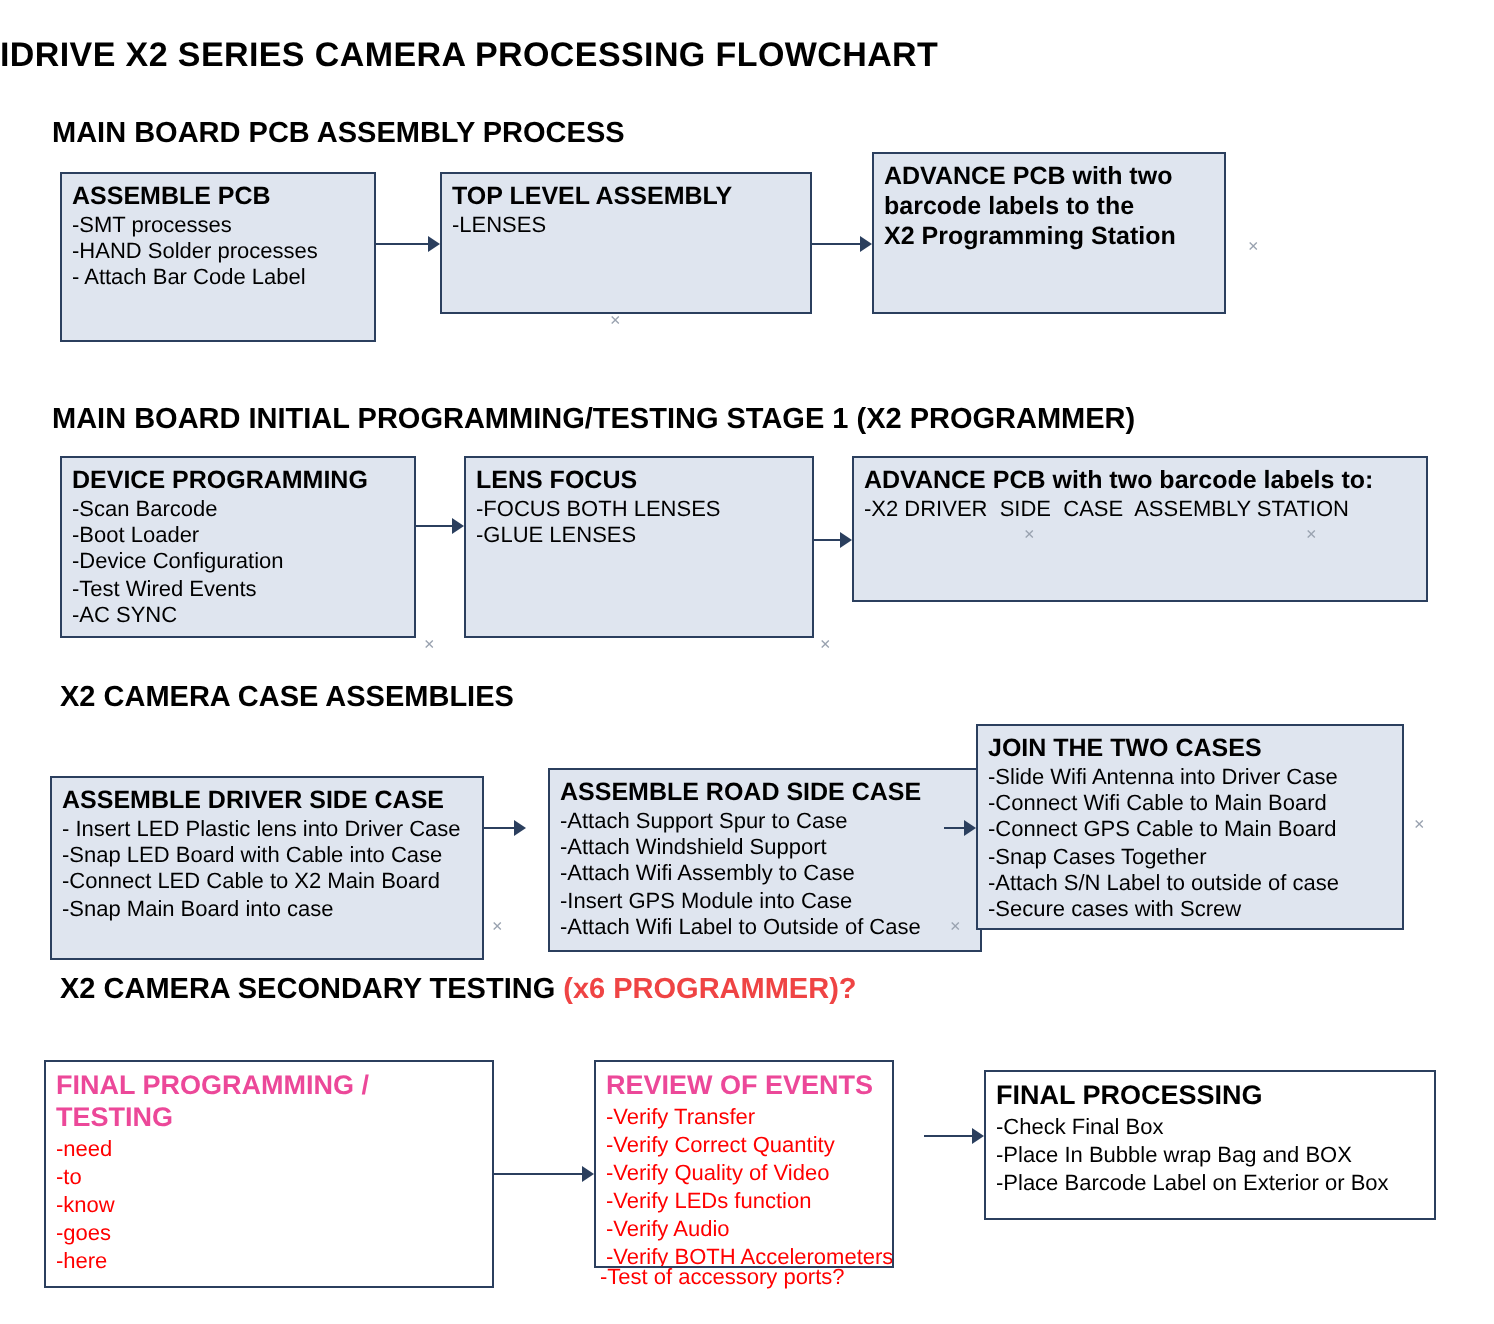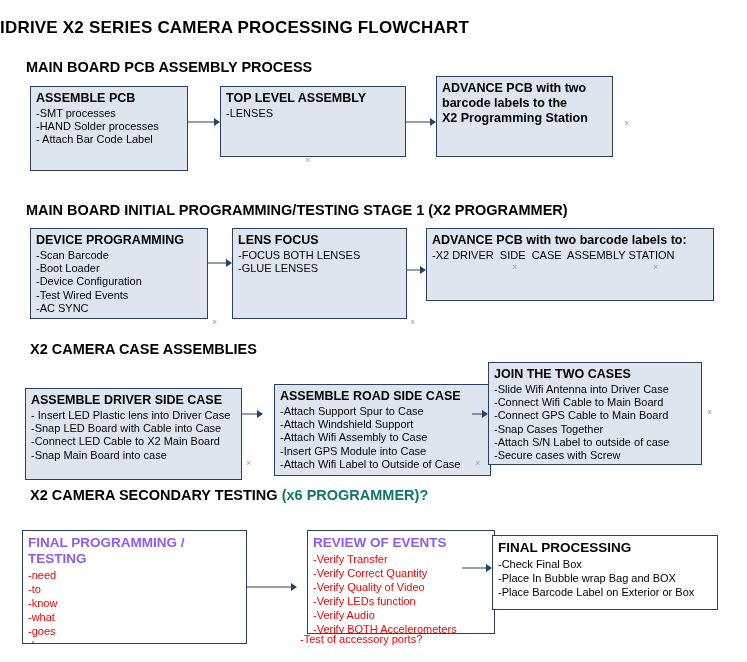--- a/index.html
+++ b/index.html
@@ -25,42 +25,42 @@
     font-weight: bold;
     letter-spacing: 0.2px;
   }
   .section-head {
     position: absolute;
     font-size: 14.5px;
     font-weight: bold;
     white-space: nowrap;
   }
   .section-head .red {
-    color: #0f766e;
+    color: #ef4444;
   }
   .box {
     position: absolute;
     box-sizing: border-box;
     border: 1px solid #2b3f5e;
     background: #dfe5ef;
     padding: 4px 5px 3px 5px;
     overflow: hidden;
   }
   .box.plain {
     background: #ffffff;
   }
   .box-title {
     font-size: 12.5px;
     font-weight: bold;
     line-height: 15px;
     margin-bottom: 1px;
     white-space: pre-wrap;
   }
   .box-title.red {
-    color: #8b5cf6;
+    color: #ec4899;
   }
   .box-lines {
     font-size: 11px;
     line-height: 13.2px;
   }
   .box-lines div {
     white-space: pre;
   }
   .box-lines.red div {
     color: #ff0000;
@@ -246,32 +246,31 @@
 <div class="section-head" style="left:30px; top:487px;">
   <span>X2 CAMERA SECONDARY TESTING </span><span class="red">(x6 PROGRAMMER)?</span>
 </div>
 
 <div class="box plain" style="left:22px; top:530px; width:225px; height:114px;">
   <div class="box-title big red">FINAL PROGRAMMING / TESTING</div>
   <div class="box-lines big red">
     <div>-need</div>
     <div>-to</div>
     <div>-know</div>
-    <div>-what</div>
     <div>-goes</div>
     <div>-here</div>
   </div>
 </div>
 
 <div class="arrow" style="left:247px; top:582px; width:50px; height:9px;">
   <div class="shaft" style="width:44px;"></div>
     <div class="head"></div>
 </div>
 
-<div class="box plain" style="left:307px; top:530px; width:188px; height:104px;">
+<div class="box plain" style="left:297px; top:530px; width:150px; height:104px;">
   <div class="box-title big red">REVIEW OF EVENTS</div>
   <div class="box-lines big red">
     <div>-Verify Transfer</div>
     <div>-Verify Correct Quantity</div>
     <div>-Verify Quality of Video</div>
     <div>-Verify LEDs function</div>
     <div>-Verify Audio</div>
     <div>-Verify BOTH Accelerometers</div>
   </div>
 </div>

